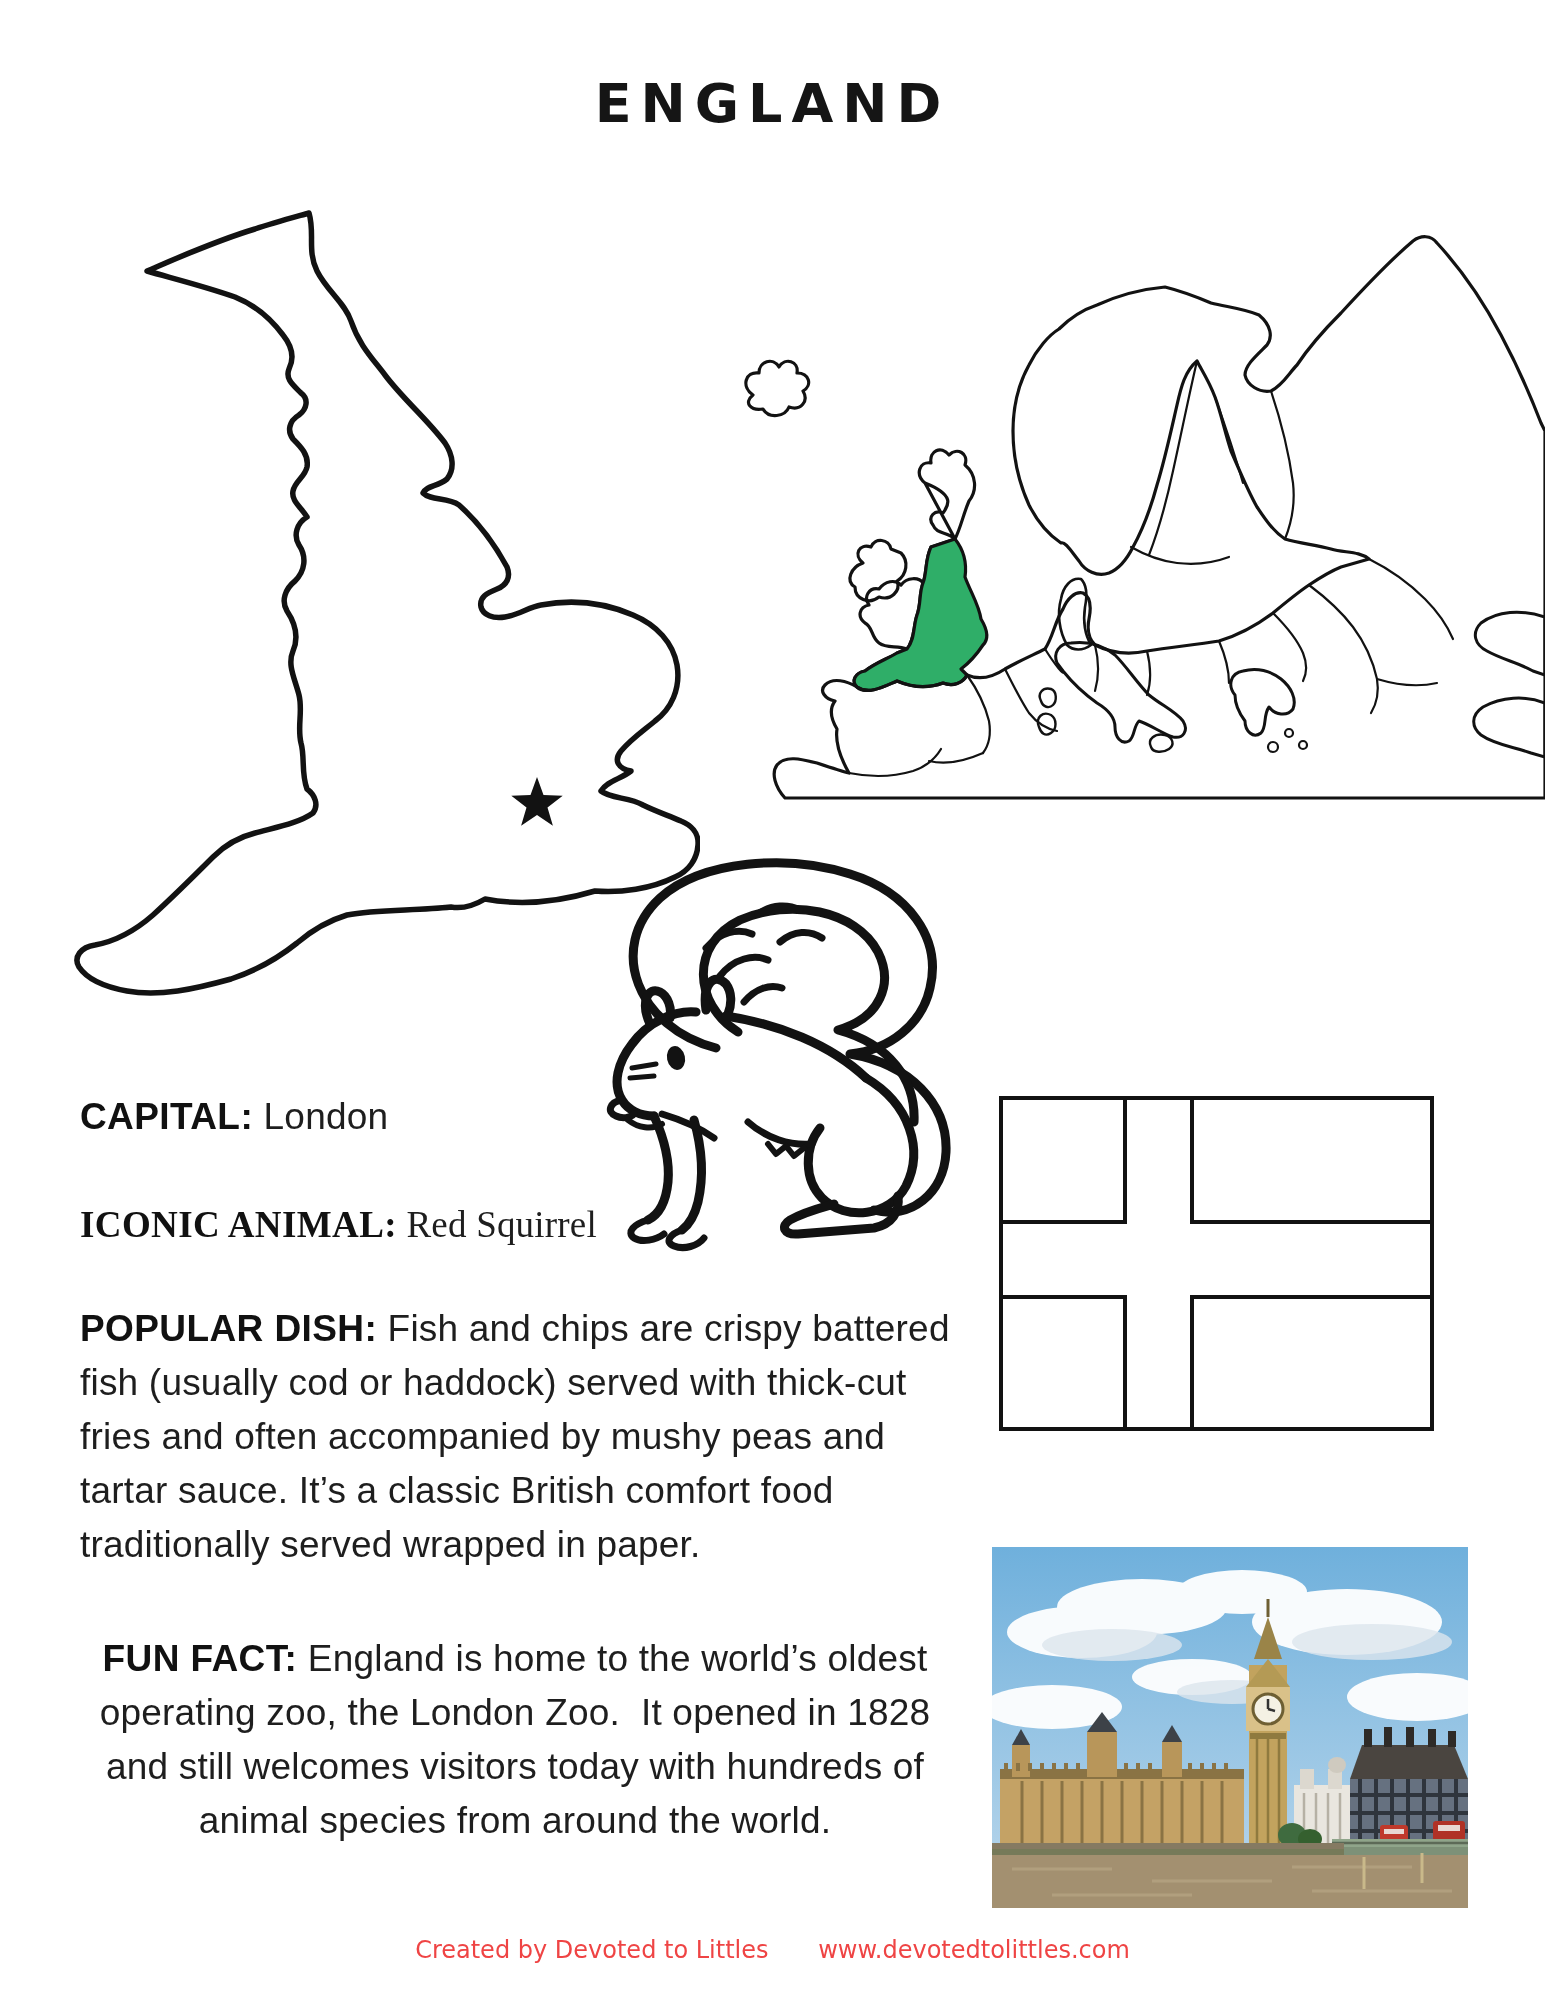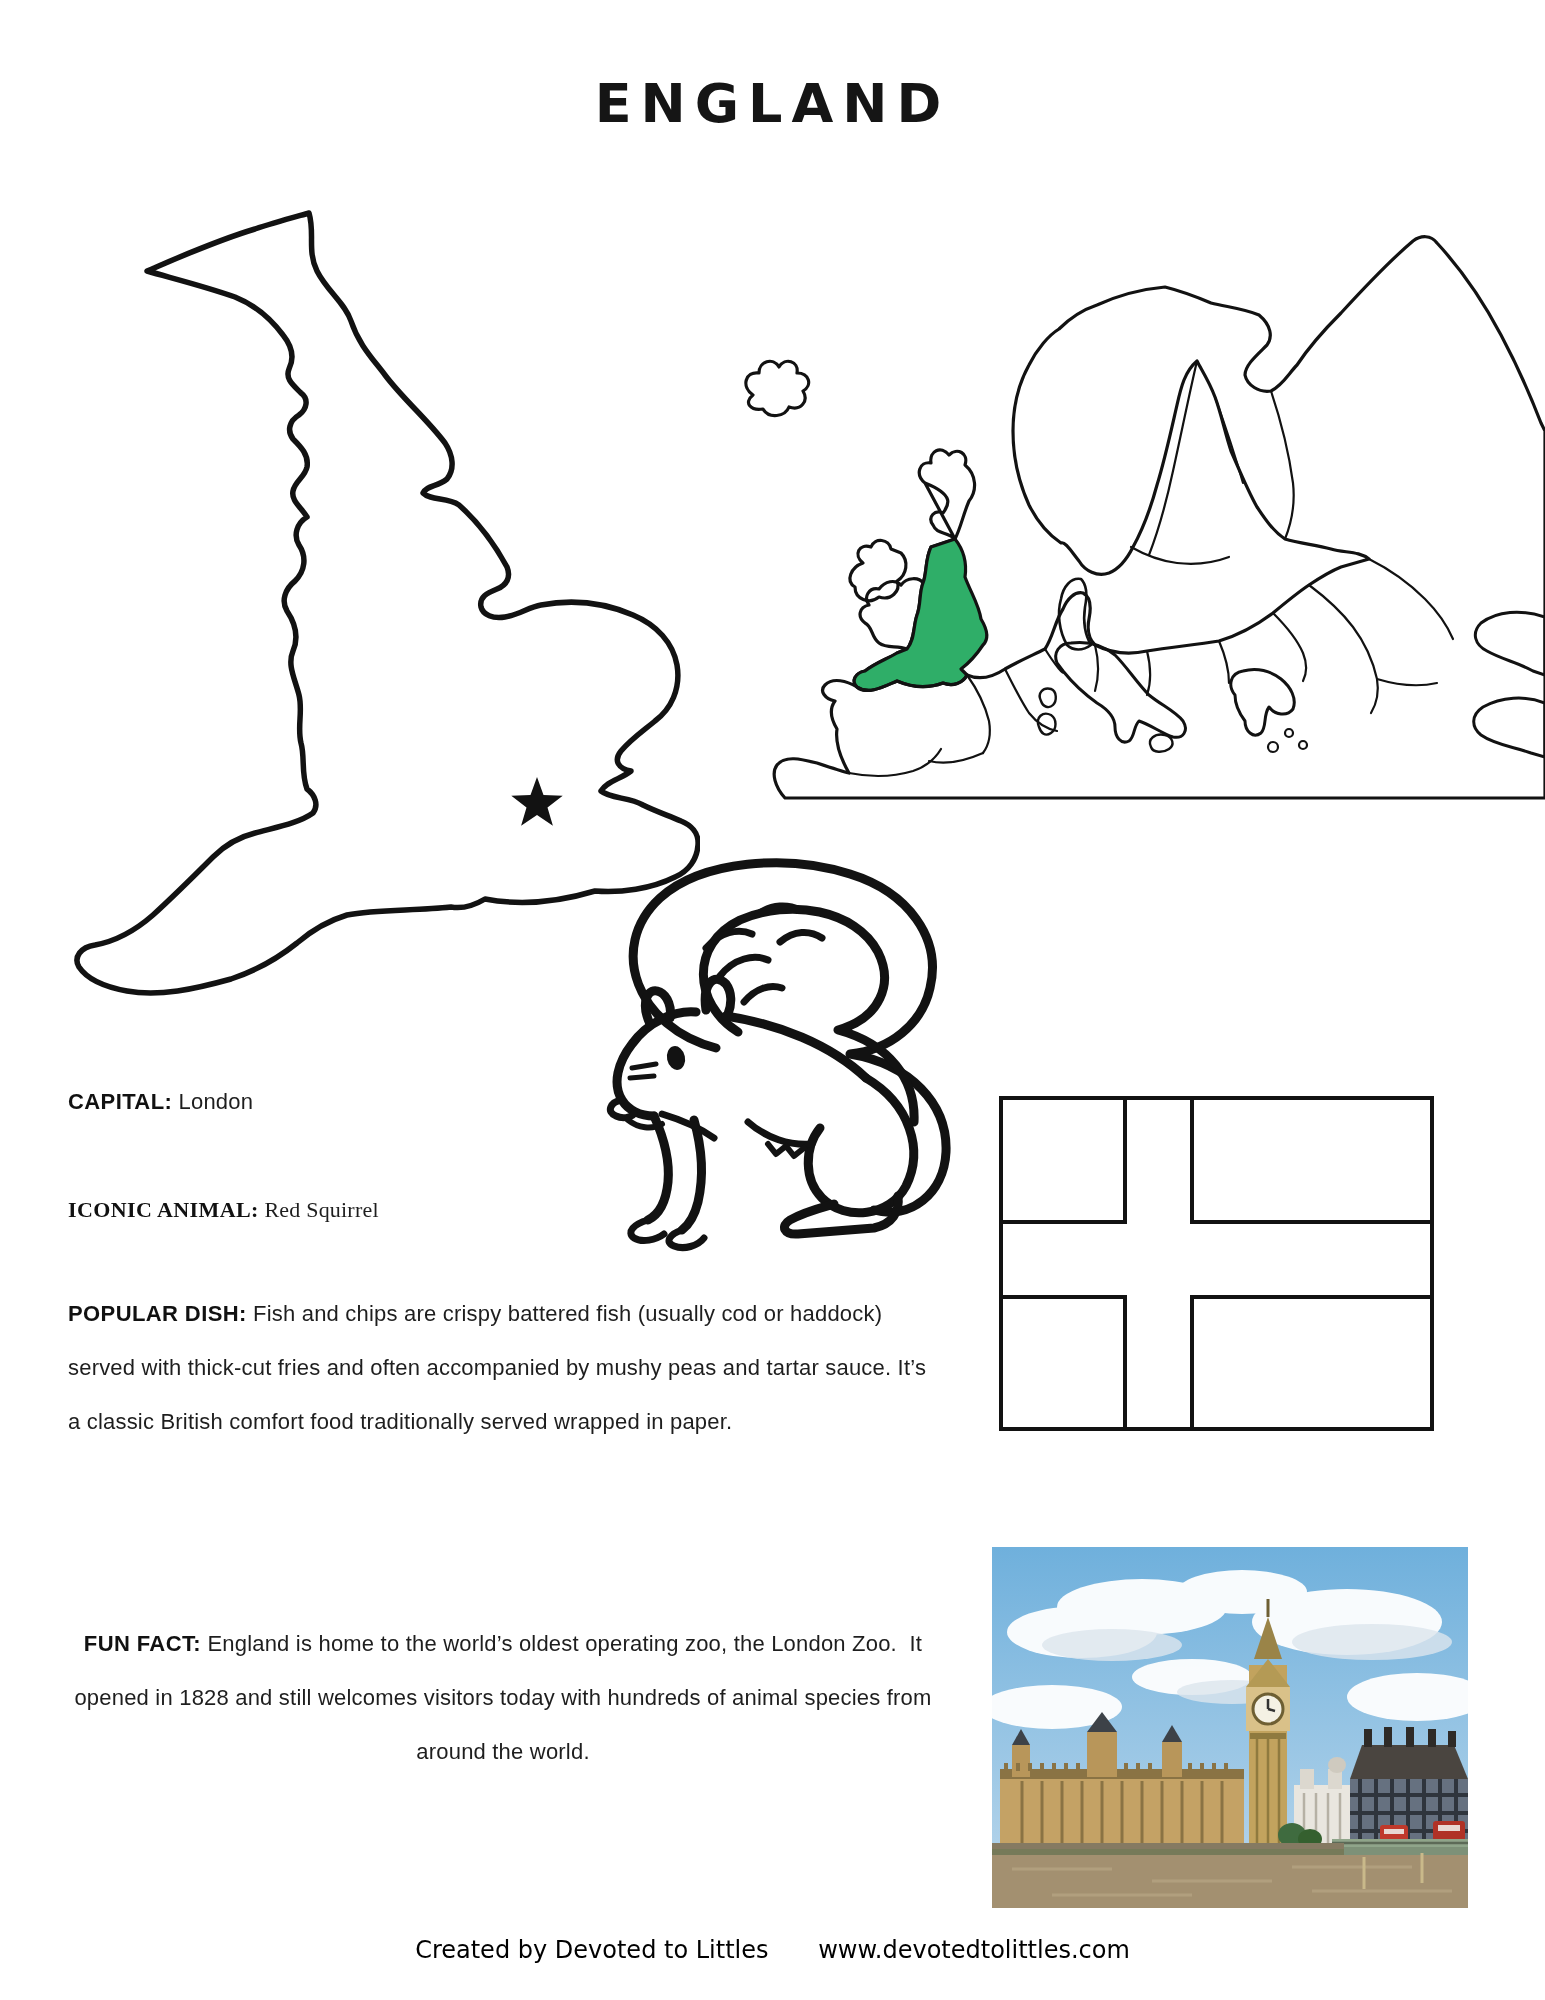--- a/index.html
+++ b/index.html
@@ -19,37 +19,37 @@
     letter-spacing:9px;
     color:#151515;
   }
   .map-england{position:absolute;left:55px;top:198px;width:645px;height:812px;}
   .map-europe{position:absolute;left:625px;top:225px;width:920px;height:575px;}
   .squirrel{position:absolute;left:598px;top:852px;width:380px;height:400px;}
   .flag{position:absolute;left:998px;top:1095px;width:437px;height:337px;}
   .photo{position:absolute;left:992px;top:1547px;width:476px;height:361px;}
   .facts{position:absolute;left:68px;top:0;width:880px;}
   .fact{
-    position:absolute;left:0;width:870px;
-    font-size:22px;line-height:54px;
+    position:absolute;left:12px;width:870px;
+    font-size:37px;line-height:54px;
     letter-spacing:.2px;
     color:#1e1e1e;
   }
   .fact .label{font-weight:700;letter-spacing:.4px;color:#111;}
   .fact .value{white-space:pre-wrap;}
   .fact-capital{top:1053px;}
   .fact-animal{top:1161px;font-family:Liberation Serif, serif;}
   .fact-dish{top:1265px;}
   .fact-fun{top:1595px;text-align:center;}
   .footer{
     position:absolute;left:0;top:1936px;width:100%;
     text-align:center;
     font-family:"DejaVu Sans",sans-serif;
     font-size:24px;
-    color:#000000;
+    color:#ef4444;
     letter-spacing:0px;
   }
   .footer .site{margin-left:42px;}
   svg .ink{stroke:#121212;fill:none;stroke-linecap:round;stroke-linejoin:round;}
 </style>
 </head>
 <body>
 
 <div class="page-title">ENGLAND</div>
 

